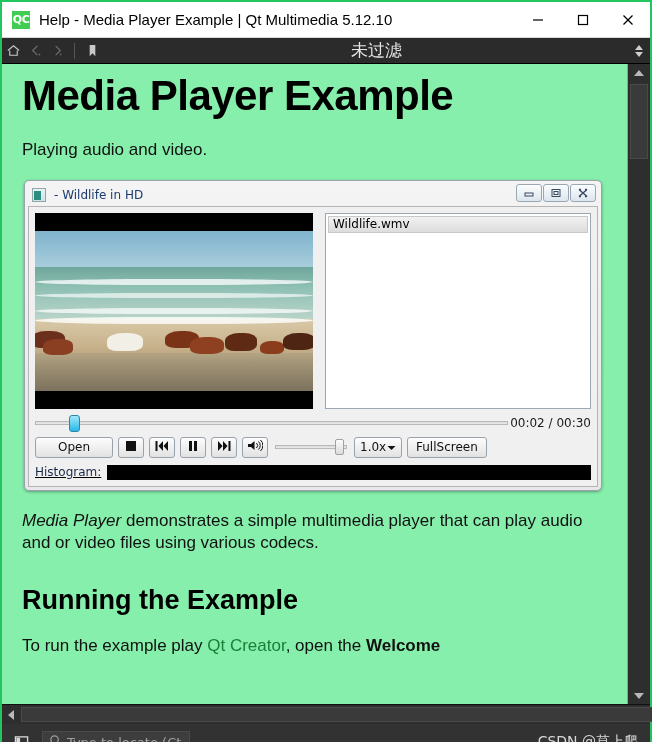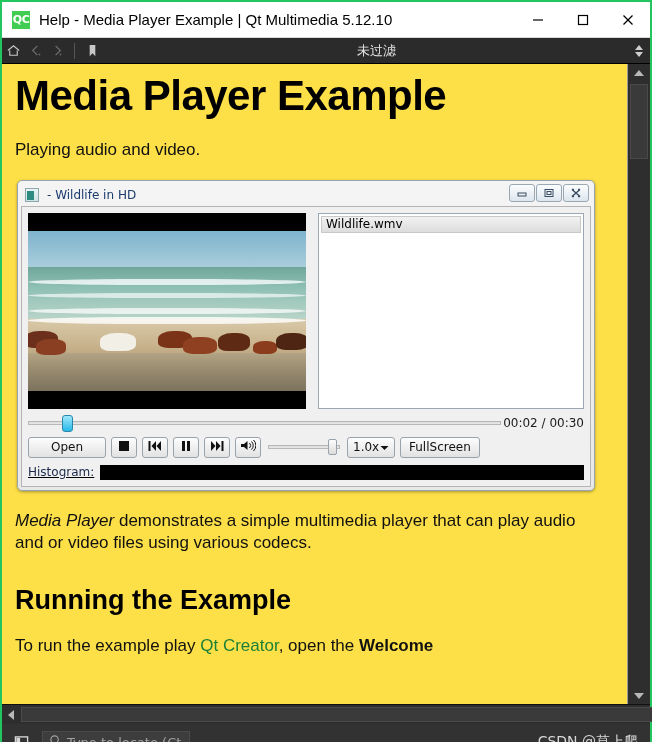--- a/index.html
+++ b/index.html
@@ -79,21 +79,21 @@
     margin: 0 6px;
   }
   #filter-combo {
     flex: 1;
     height: 24px;
     display: flex;
     align-items: center;
     justify-content: center;
     position: relative;
     color: #e4e4e4;
-    font-size: 13px;
+    font-size: 17px;
     font-family: "DejaVu Sans", sans-serif;
   }
   #filter-spinner {
     position: absolute;
     right: 6px; top: 50%;
     transform: translateY(-50%);
     color: #cfcfcf;
     line-height: 6px;
     font-size: 9px;
     text-align: center;
@@ -101,22 +101,22 @@
 
   
   #content-region {
     position: relative;
     height: 640px;
     background: #ffffff;
     display: flex;
   }
   #doc-pane {
     flex: 1;
-    background: #fde047;
-    padding: 0 0 0 13px;
+    background: #86efac;
+    padding: 0 0 0 20px;
     overflow: hidden;
     position: relative;
     border-right: 1px solid #999;
   }
 
   h1#page-title {
     font-size: 42px;
     font-weight: bold;
     letter-spacing: -0.5px;
     margin-top: 8px;

